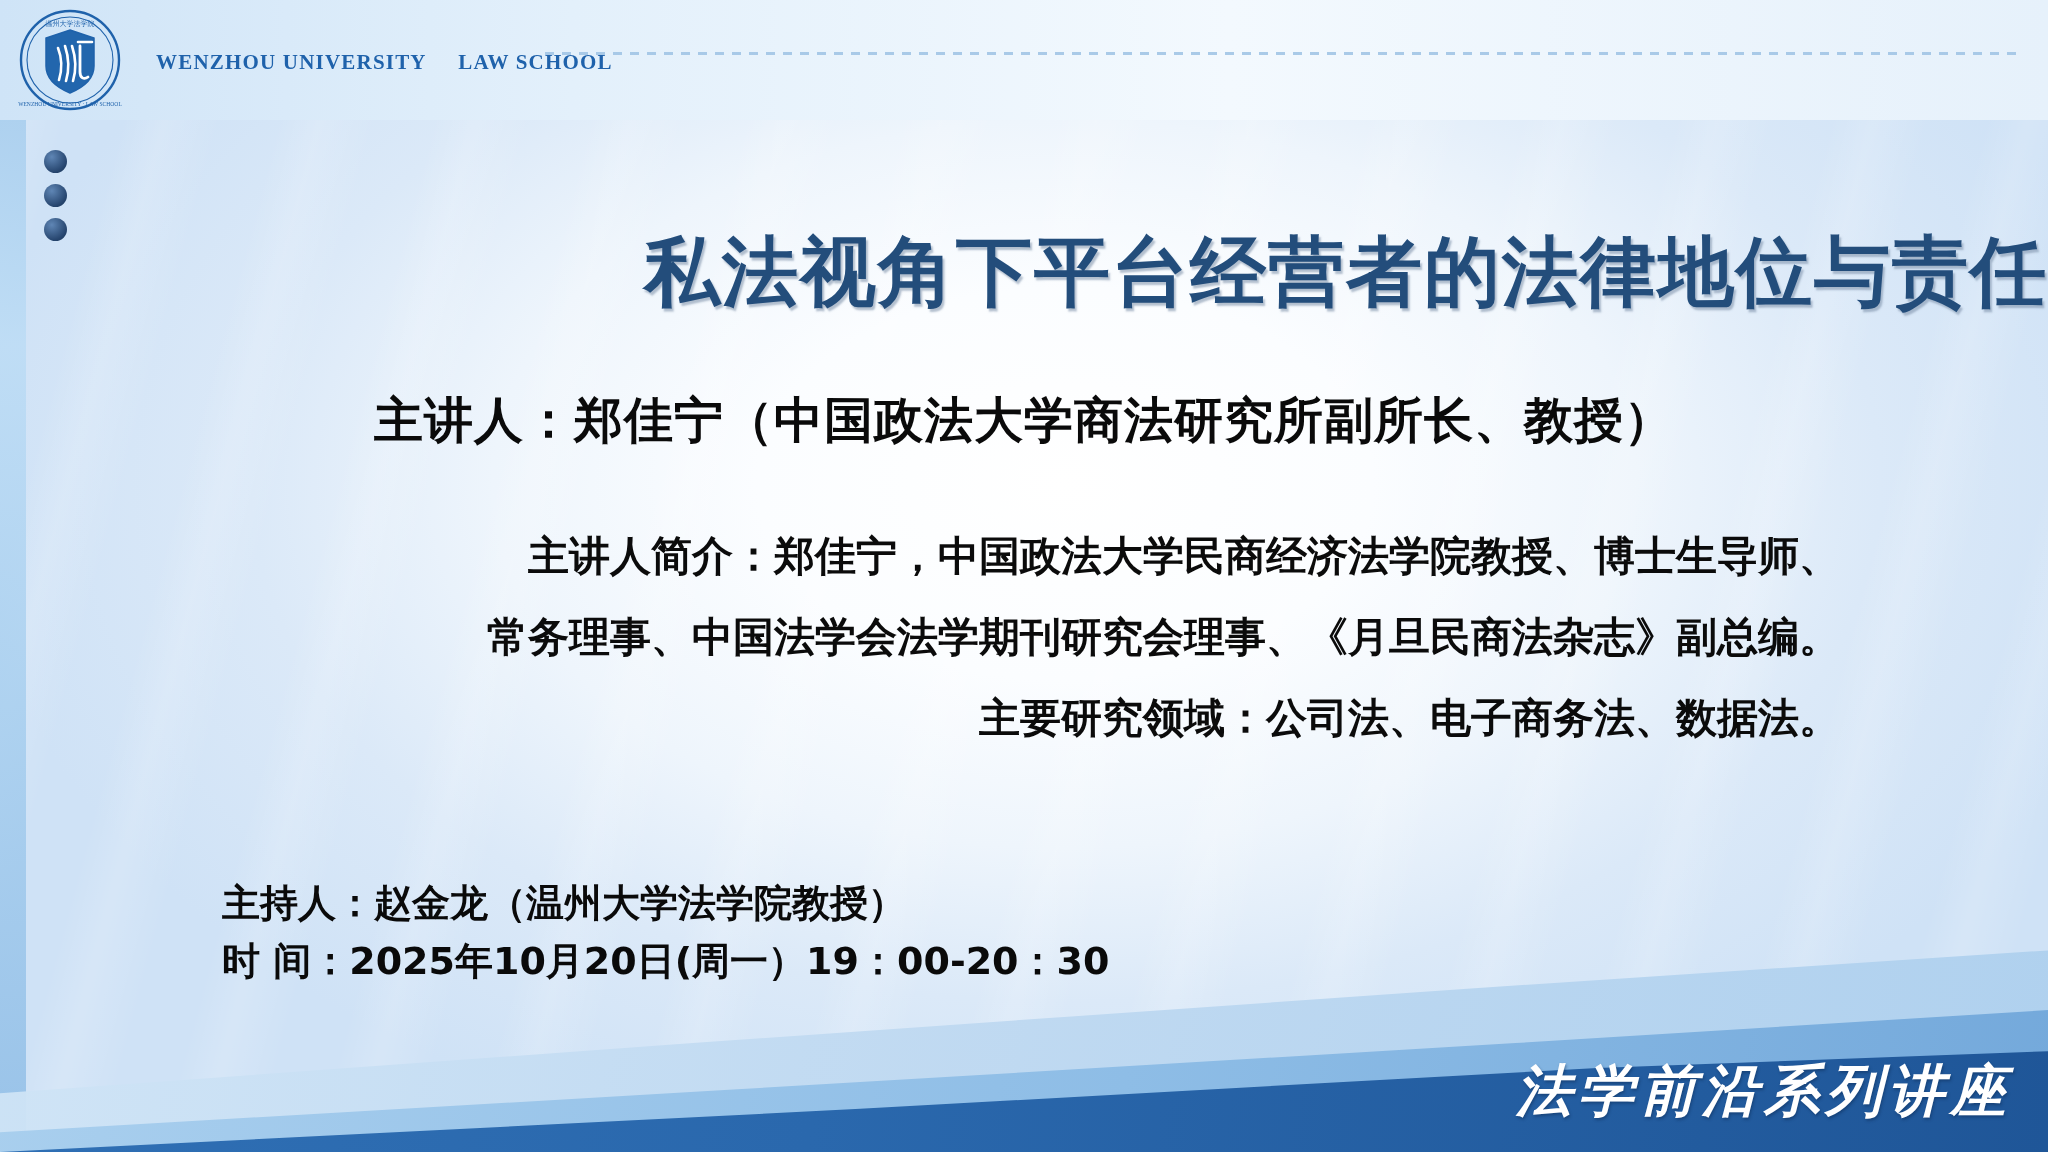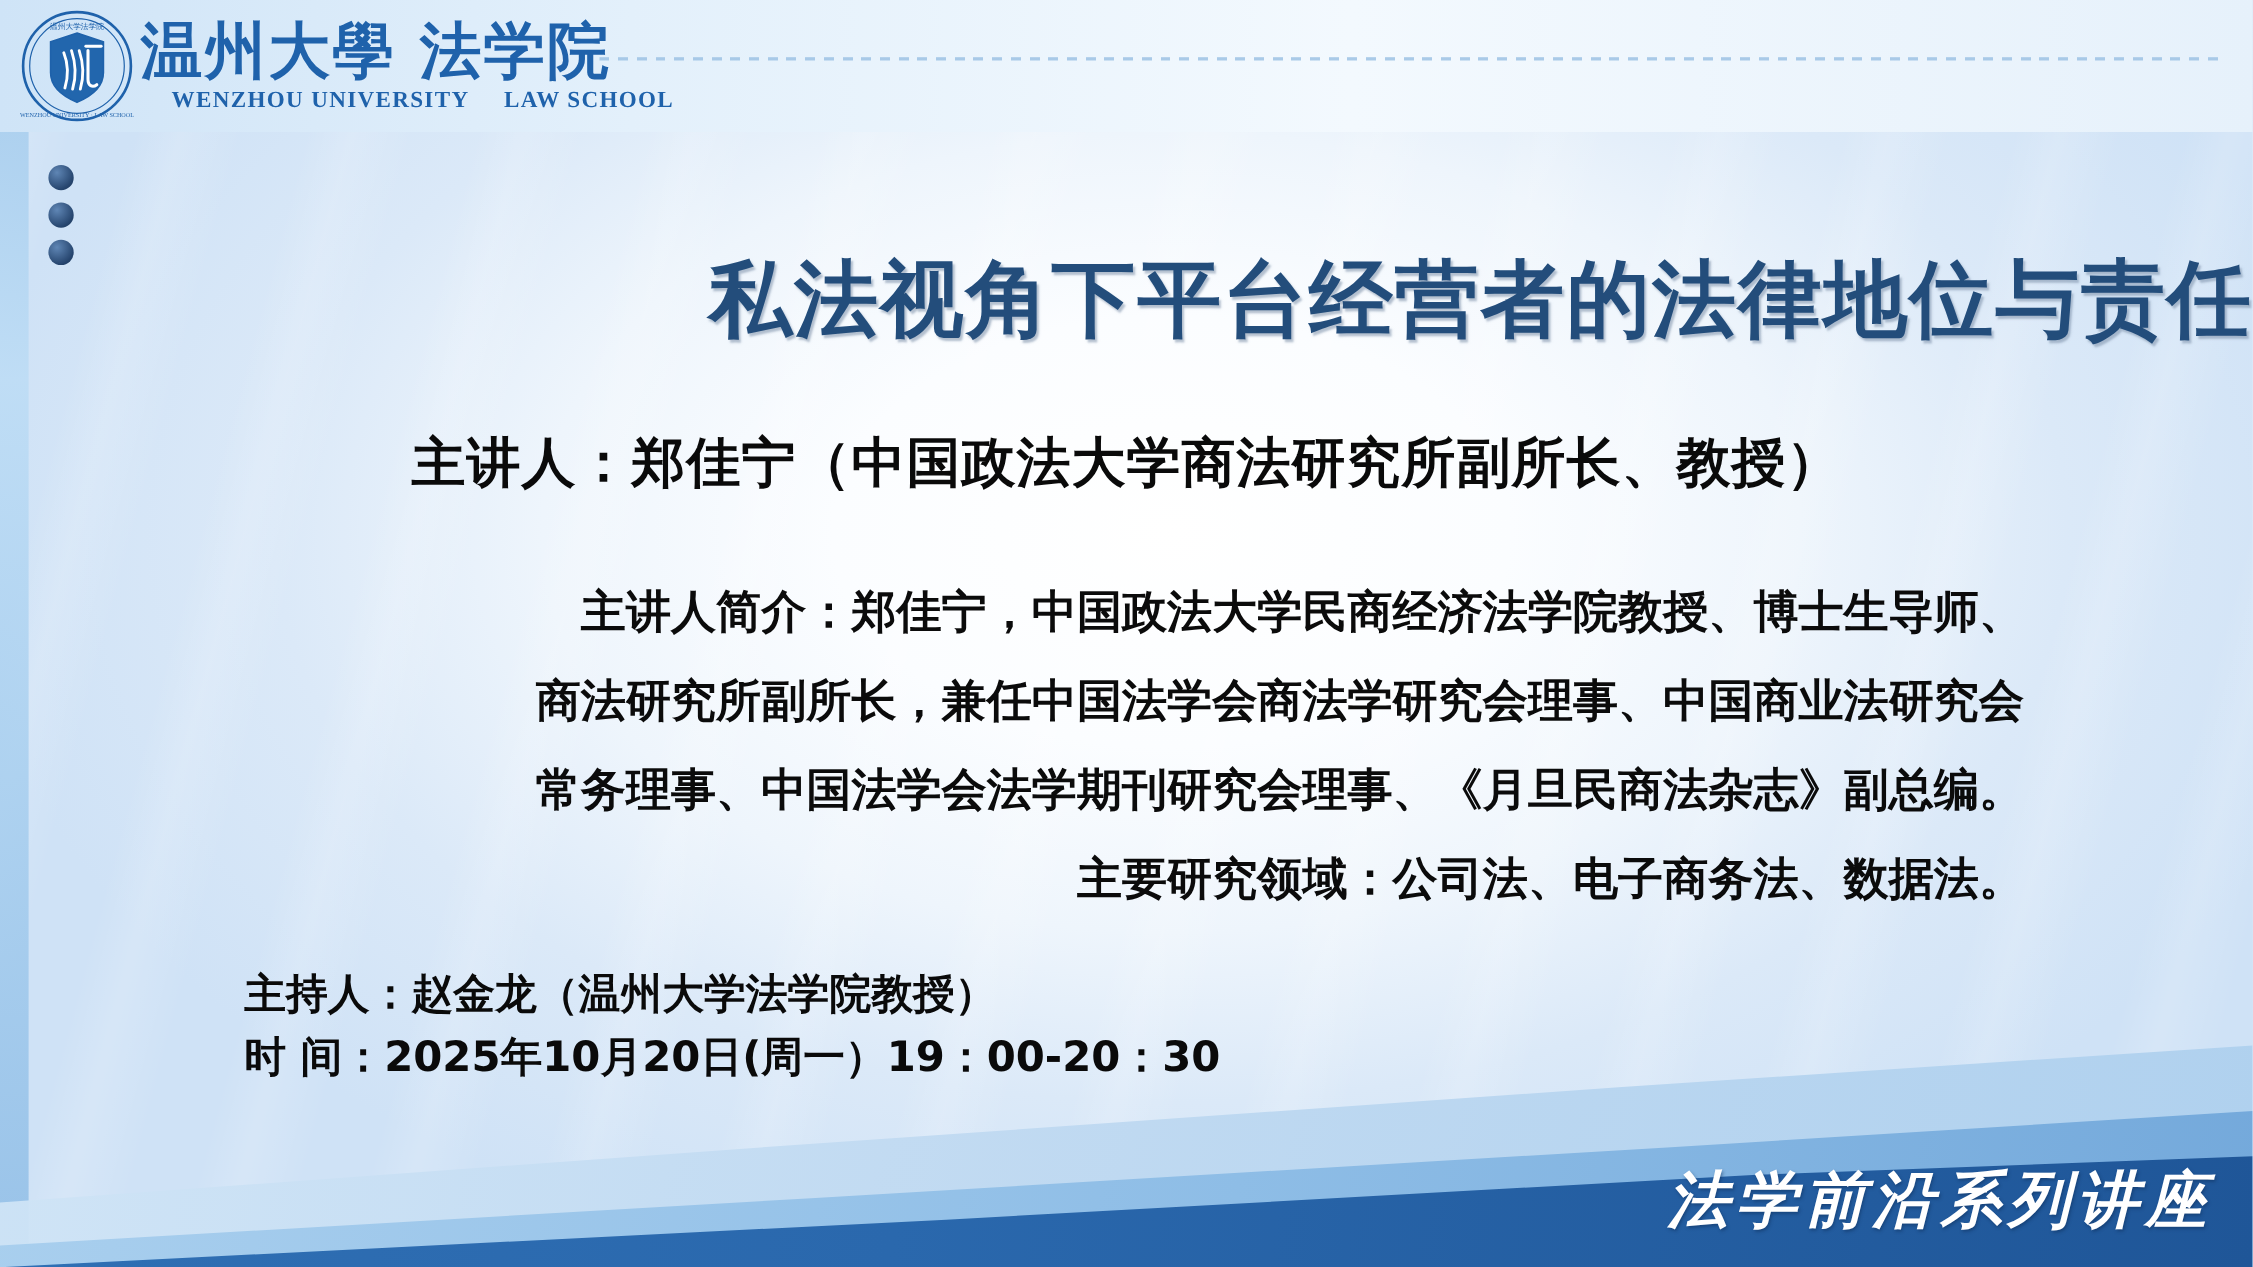--- a/index.html
+++ b/index.html
@@ -127,21 +127,20 @@
           <circle cx="52" cy="52" r="43" fill="none" stroke="#1f62ab" stroke-width="1.1"></circle>
           <path d="M52 22 L76 30 L76 58 C76 72 64 80 52 85 C40 80 28 72 28 58 L28 30 Z" fill="#2266ad" stroke="#1f62ab" stroke-width="1.5"></path>
           <path d="M40 40 C44 50 44 62 41 72 M47 38 C51 50 51 63 48 73 M54 38 C58 50 58 63 55 73" fill="none" stroke="#ffffff" stroke-width="2.6" stroke-linecap="round"></path>
           <path d="M62 38 L62 64 C62 70 66 72 70 69" fill="none" stroke="#ffffff" stroke-width="2.8" stroke-linecap="round"></path>
           <path d="M60 34 L74 34" stroke="#ffffff" stroke-width="2.6" stroke-linecap="round"></path>
           <text x="52" y="18" text-anchor="middle" font-size="7" fill="#1f62ab" font-family="DejaVu Sans, sans-serif">温州大学法学院</text>
           <text x="52" y="98" text-anchor="middle" font-size="5.6" fill="#1f62ab" font-family="Liberation Serif, serif">WENZHOU UNIVERSITY · LAW SCHOOL</text>
         </svg>
       </div>
       <div class="logo-text">
-        <div class="logo-cn">温州大學 法学院</div>
         <div class="logo-en">
           <span>WENZHOU UNIVERSITY</span>
           &nbsp;&nbsp;&nbsp;
           <span>LAW  SCHOOL</span>
         </div>
       </div>
     </div>
     <div class="header-rule"></div>
   </div>
 
@@ -150,21 +149,20 @@
     <div class="d"></div>
     <div class="d"></div>
   </div>
 
   <div class="title">私法视角下平台经营者的法律地位与责任</div>
 
   <div class="speaker">主讲人：郑佳宁（中国政法大学商法研究所副所长、教授）</div>
 
   <div class="bio">
     <p class="indent">主讲人简介：郑佳宁，中国政法大学民商经济法学院教授、博士生导师、</p>
-    <p>商法研究所副所长，兼任中国法学会商法学研究会理事、中国商业法研究会</p>
     <p>常务理事、中国法学会法学期刊研究会理事、《月旦民商法杂志》副总编。</p>
     <p>主要研究领域：公司法、电子商务法、数据法。</p>
   </div>
 
   <div class="details">
     <div>主持人：赵金龙（温州大学法学院教授）</div>
     <div>时 间：2025年10月20日(周一）19：00-20：30</div>
   </div>
 
   <div class="wave-light"></div>

